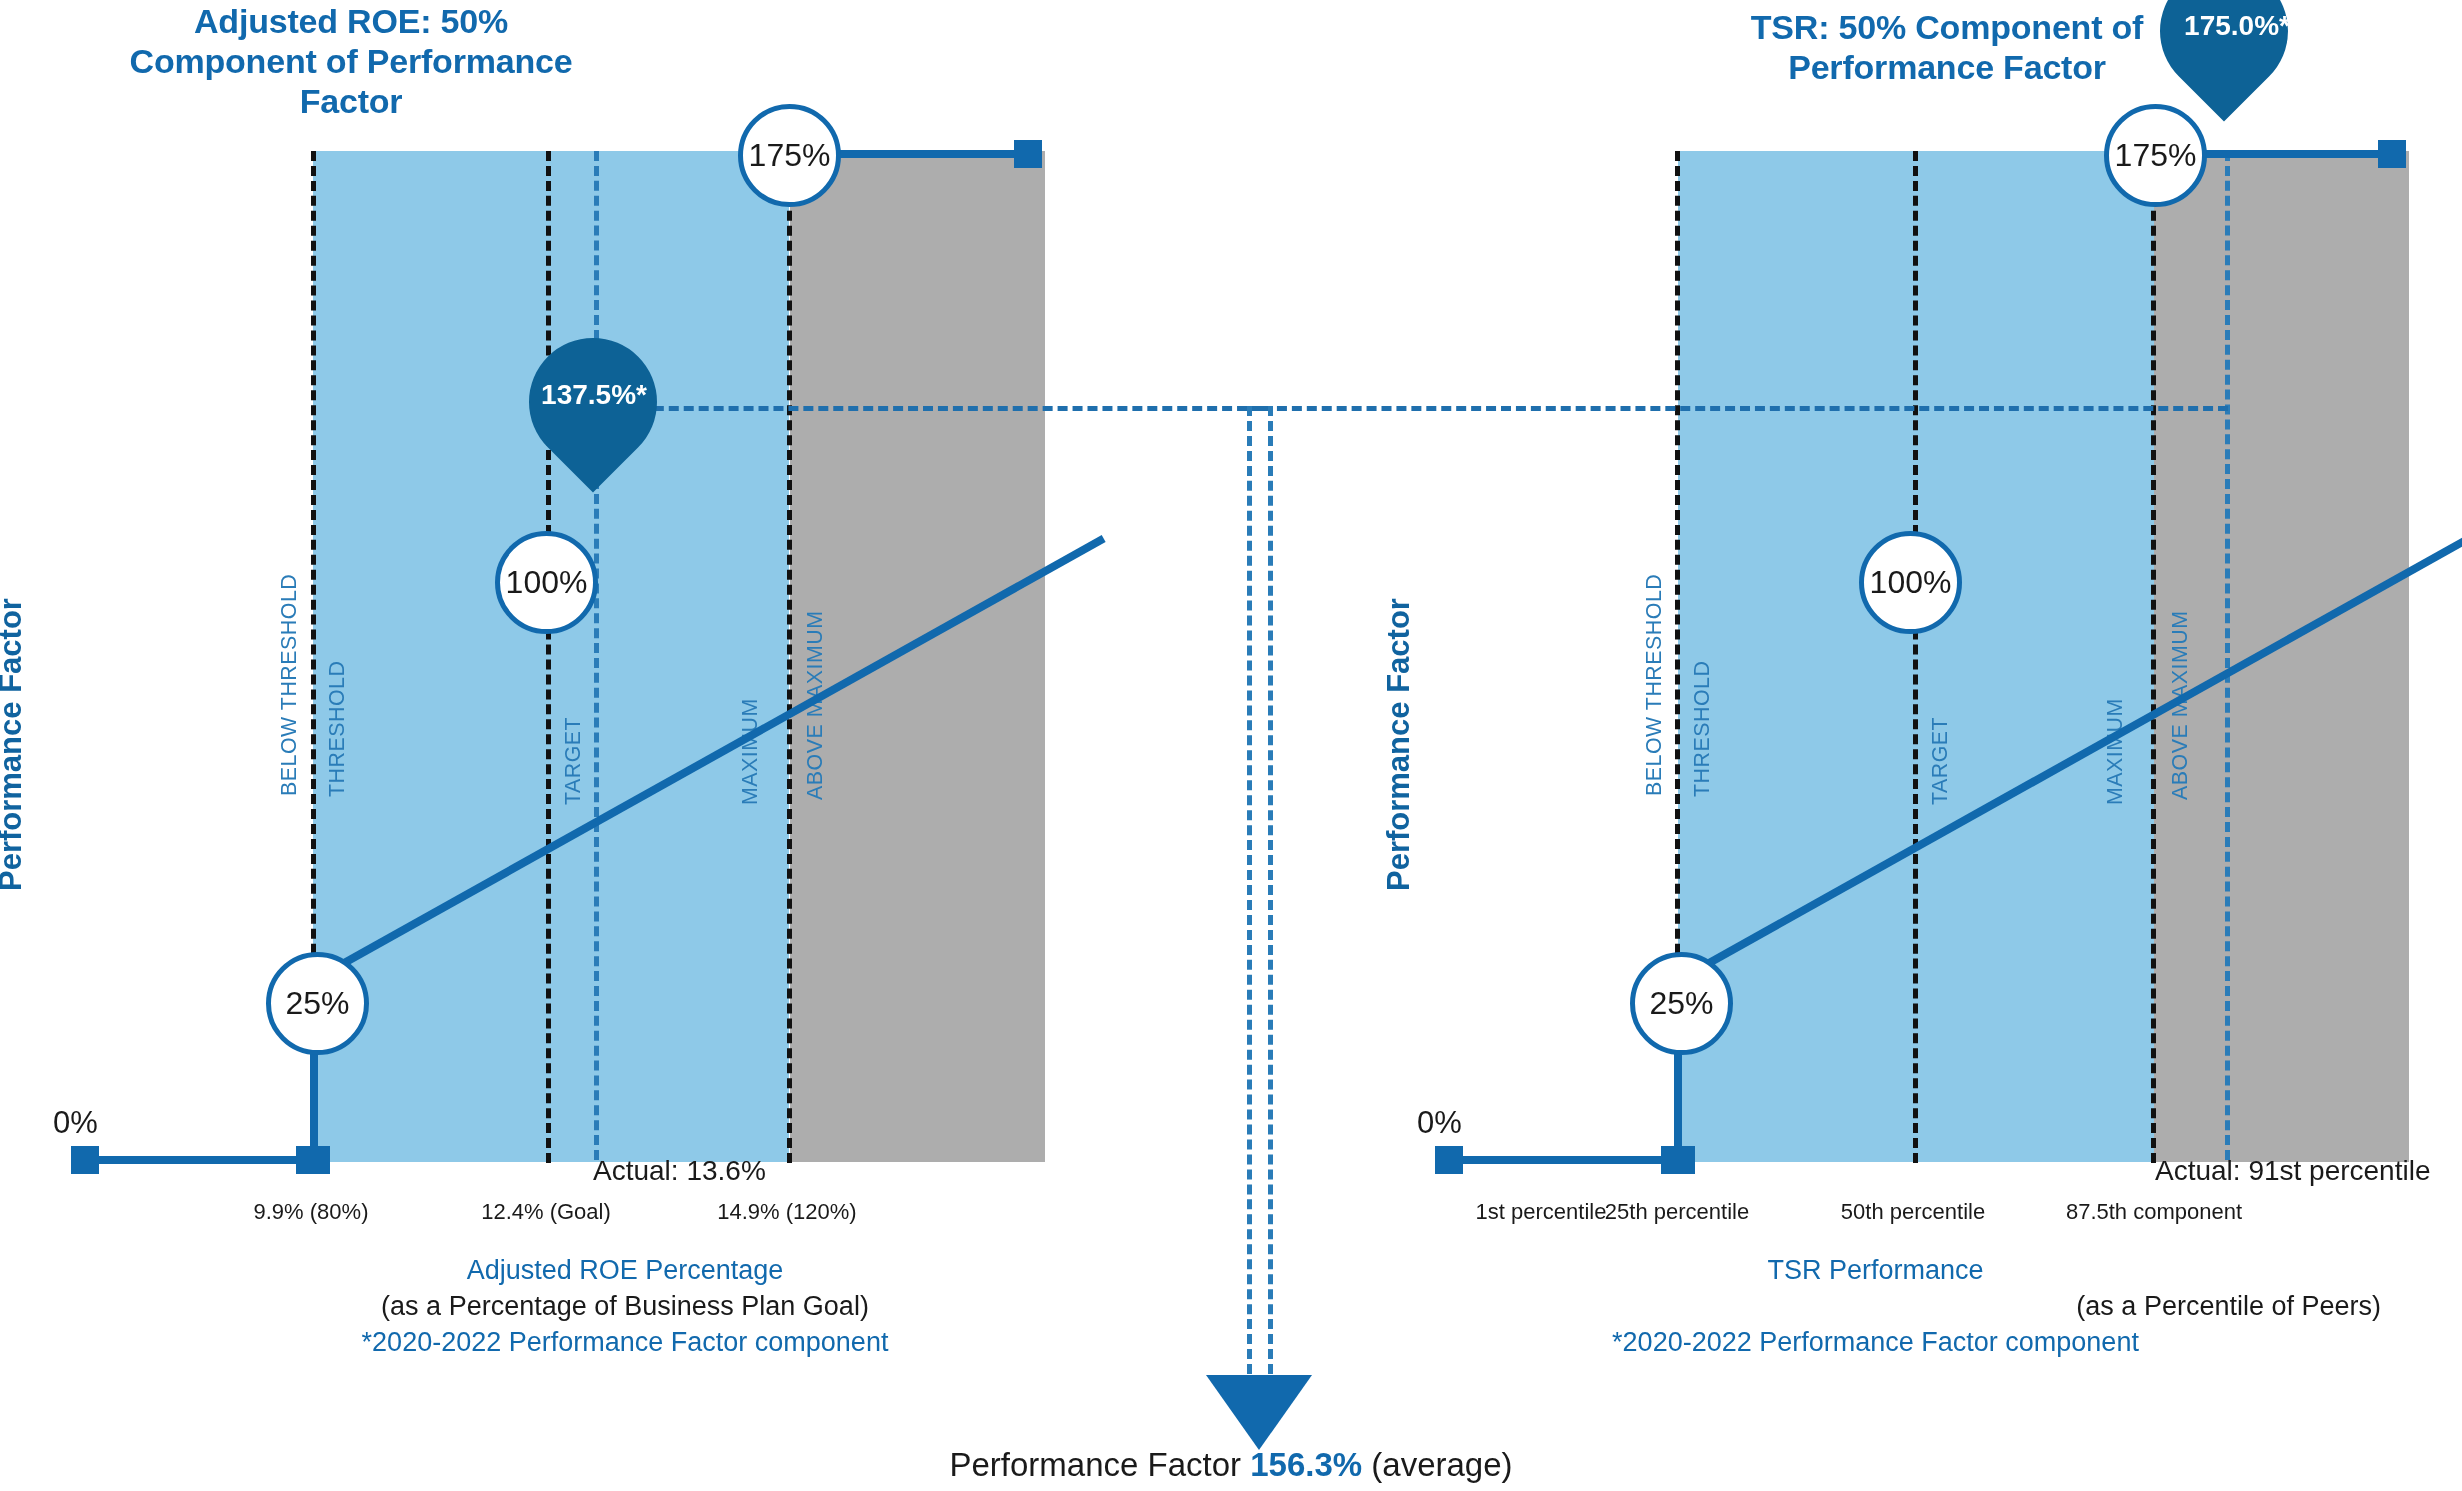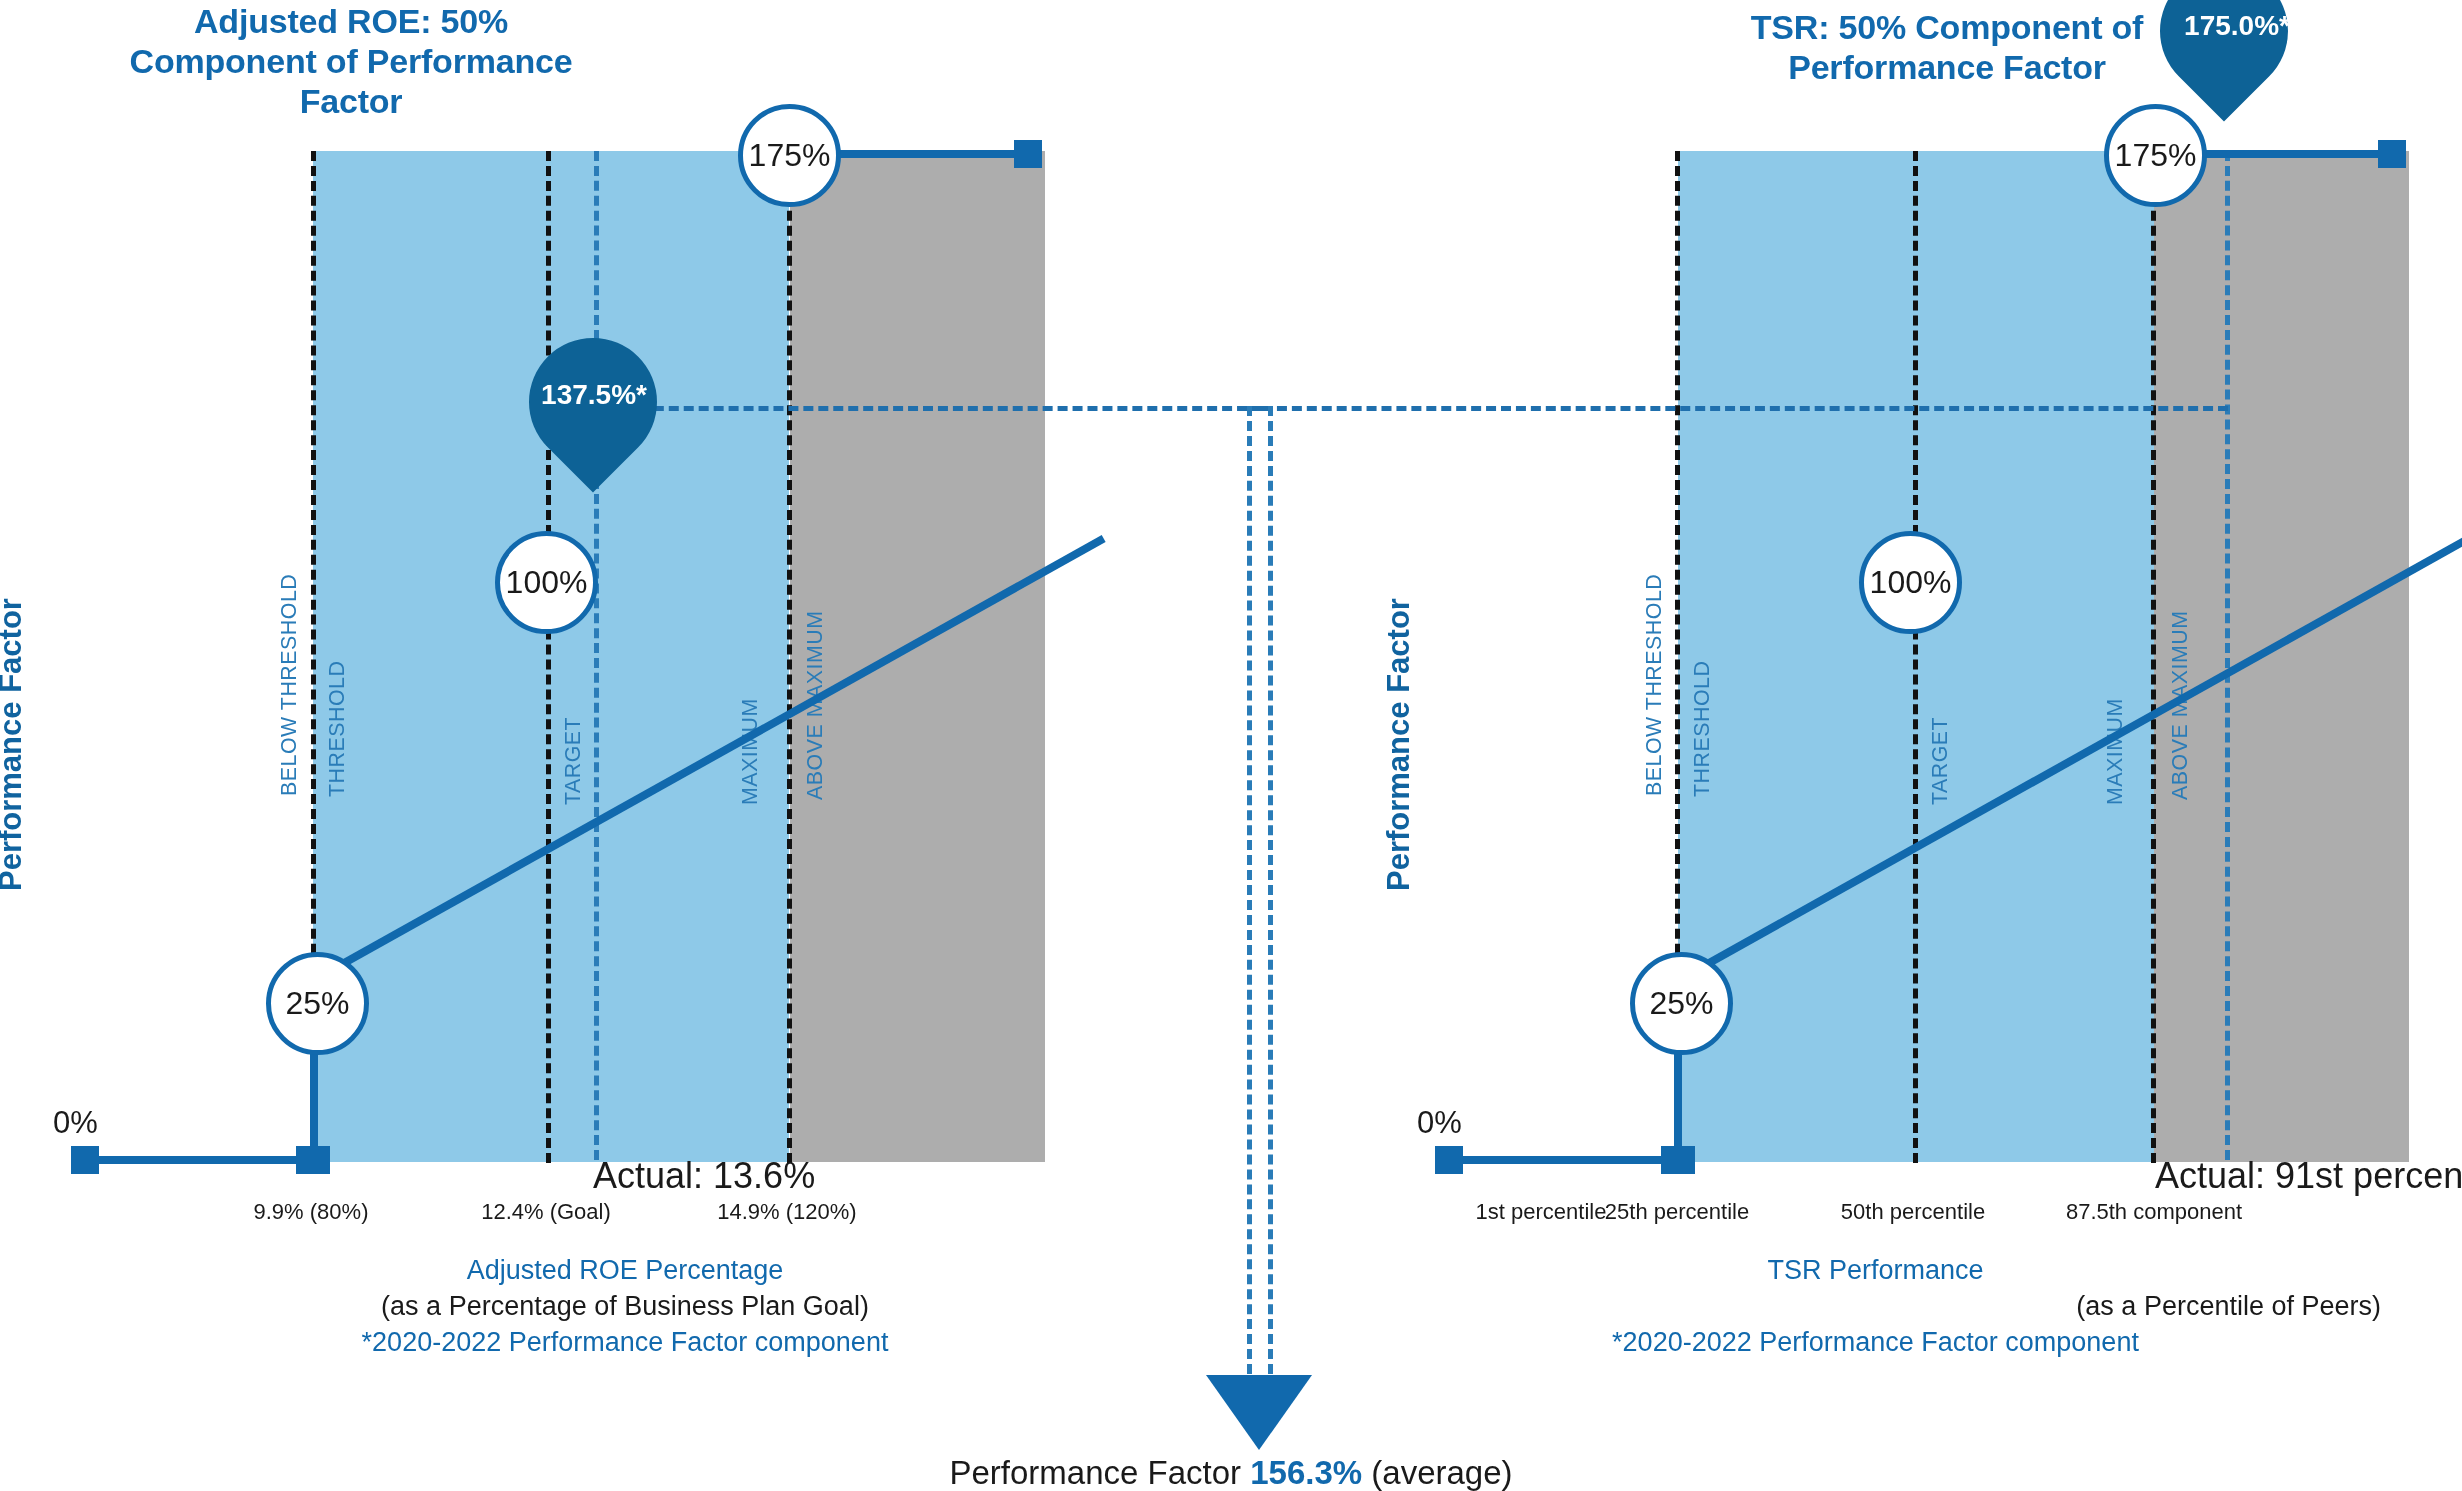--- a/index.html
+++ b/index.html
@@ -44,21 +44,21 @@
   .pin{
     position:absolute;width:128px;height:128px;background:#0d6296;
     border-radius:50% 50% 50% 0;transform:rotate(-45deg);
   }
   .pin-text{
     position:absolute;color:#fff;font-weight:bold;font-size:28px;
     white-space:nowrap;text-align:center;
   }
   .tick-lab{font-size:22px;color:#1a1a1a;white-space:nowrap;text-align:center;}
   .zero-lab{font-size:31px;color:#1a1a1a;}
-  .actual-lab{font-size:36px;color:#1a1a1a;white-space:nowrap;}
+  .actual-lab{font-size:28px;color:#1a1a1a;white-space:nowrap;}
   .cap-blue{color:#1169ad;font-size:27px;text-align:center;white-space:nowrap;}
   .cap-black{color:#1a1a1a;font-size:27px;text-align:center;white-space:nowrap;}
   .footer{
     font-size:33px;color:#1a1a1a;white-space:nowrap;text-align:center;
   }
   .footer b{color:#1169ad;}
   .arrow-down{
     width:0;height:0;border-left:53px solid transparent;
     border-right:53px solid transparent;border-top:75px solid #1169ad;
   }
@@ -169,16 +169,16 @@
 
 <div class="abs cap-blue" style="left:1370px;top:1255px;width:1011px;">TSR Performance</div>
 <div class="abs cap-black" style="left:1370px;top:1291px;width:1011px;text-align:right;">(as a Percentile of Peers)</div>
 <div class="abs cap-blue" style="left:1370px;top:1327px;width:1011px;">*2020-2022 Performance Factor component</div>
 
 <div class="abs vline-blue" style="left:1247px;top:406px;height:968px;"></div>
 <div class="abs vline-blue" style="left:1268px;top:406px;height:968px;"></div>
 
 <div class="abs arrow-down" style="left:1206px;top:1375px;"></div>
 
-<div class="abs footer" style="left:745px;top:1446px;width:972px;margin-top:8px;">
+<div class="abs footer" style="left:745px;top:1446px;width:972px;">
   <span>Performance Factor </span><b>156.3%</b><span> (average)</span>
 </div>
 
 
 </body></html>

